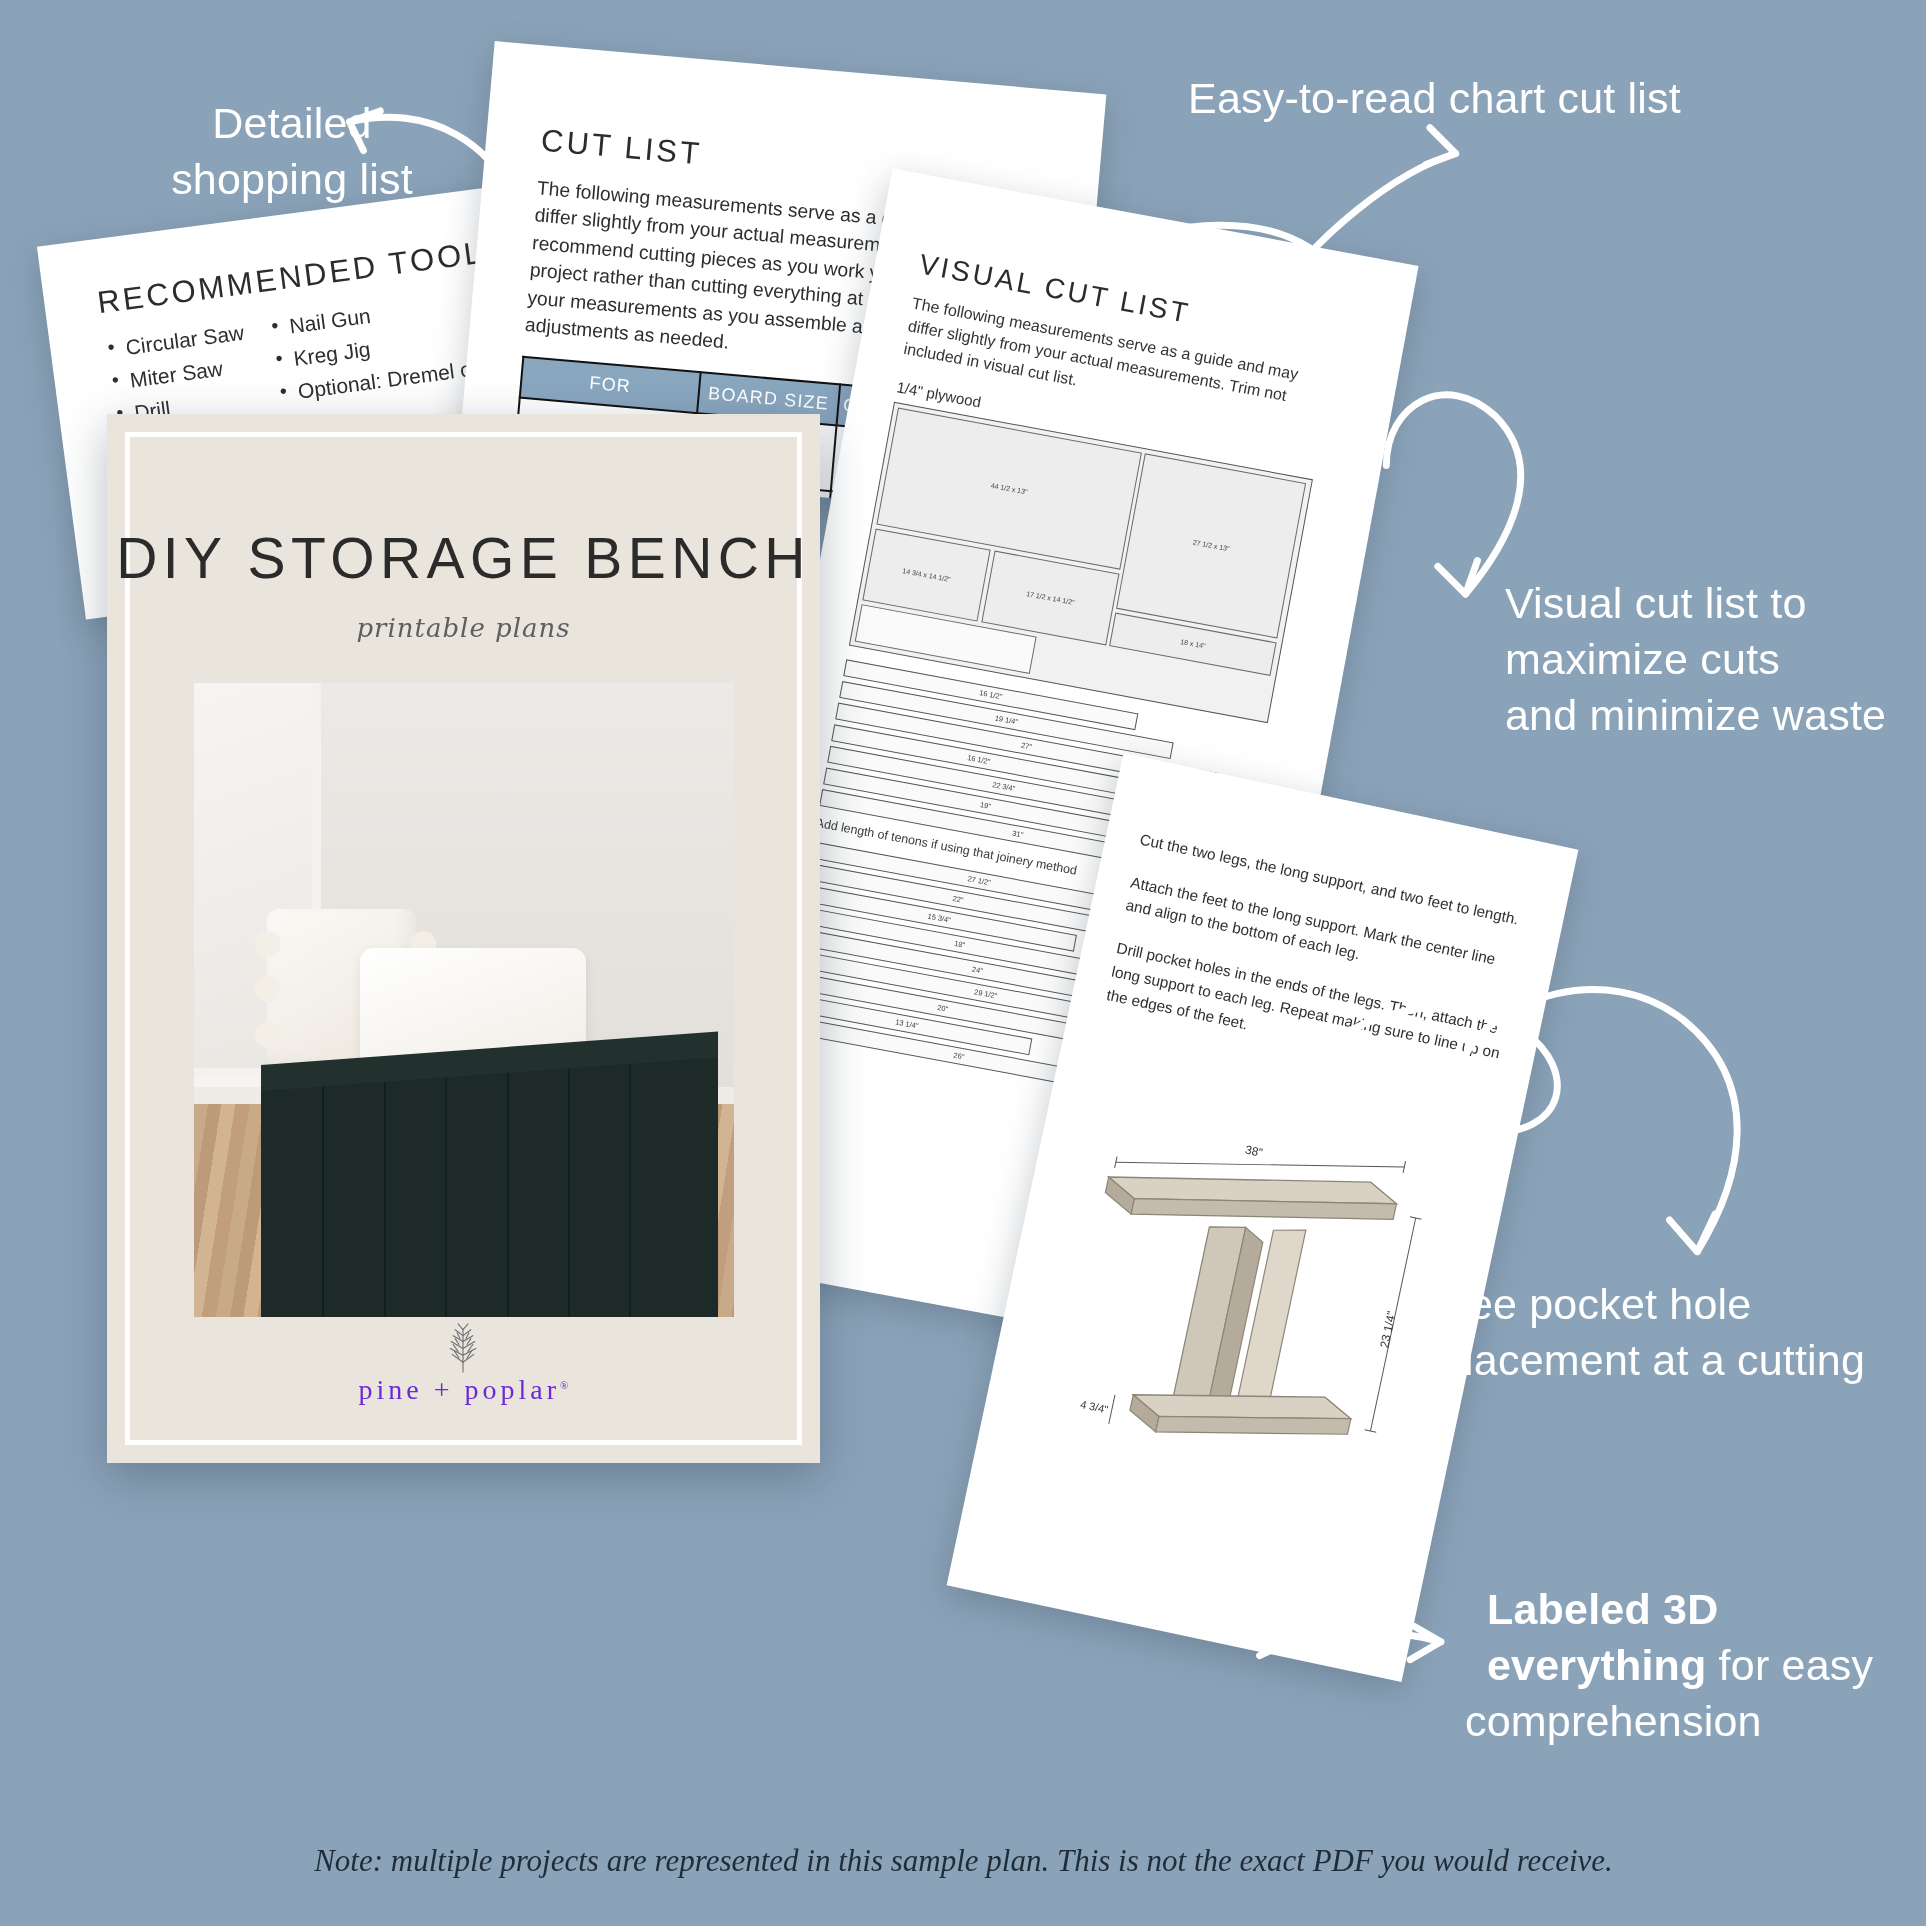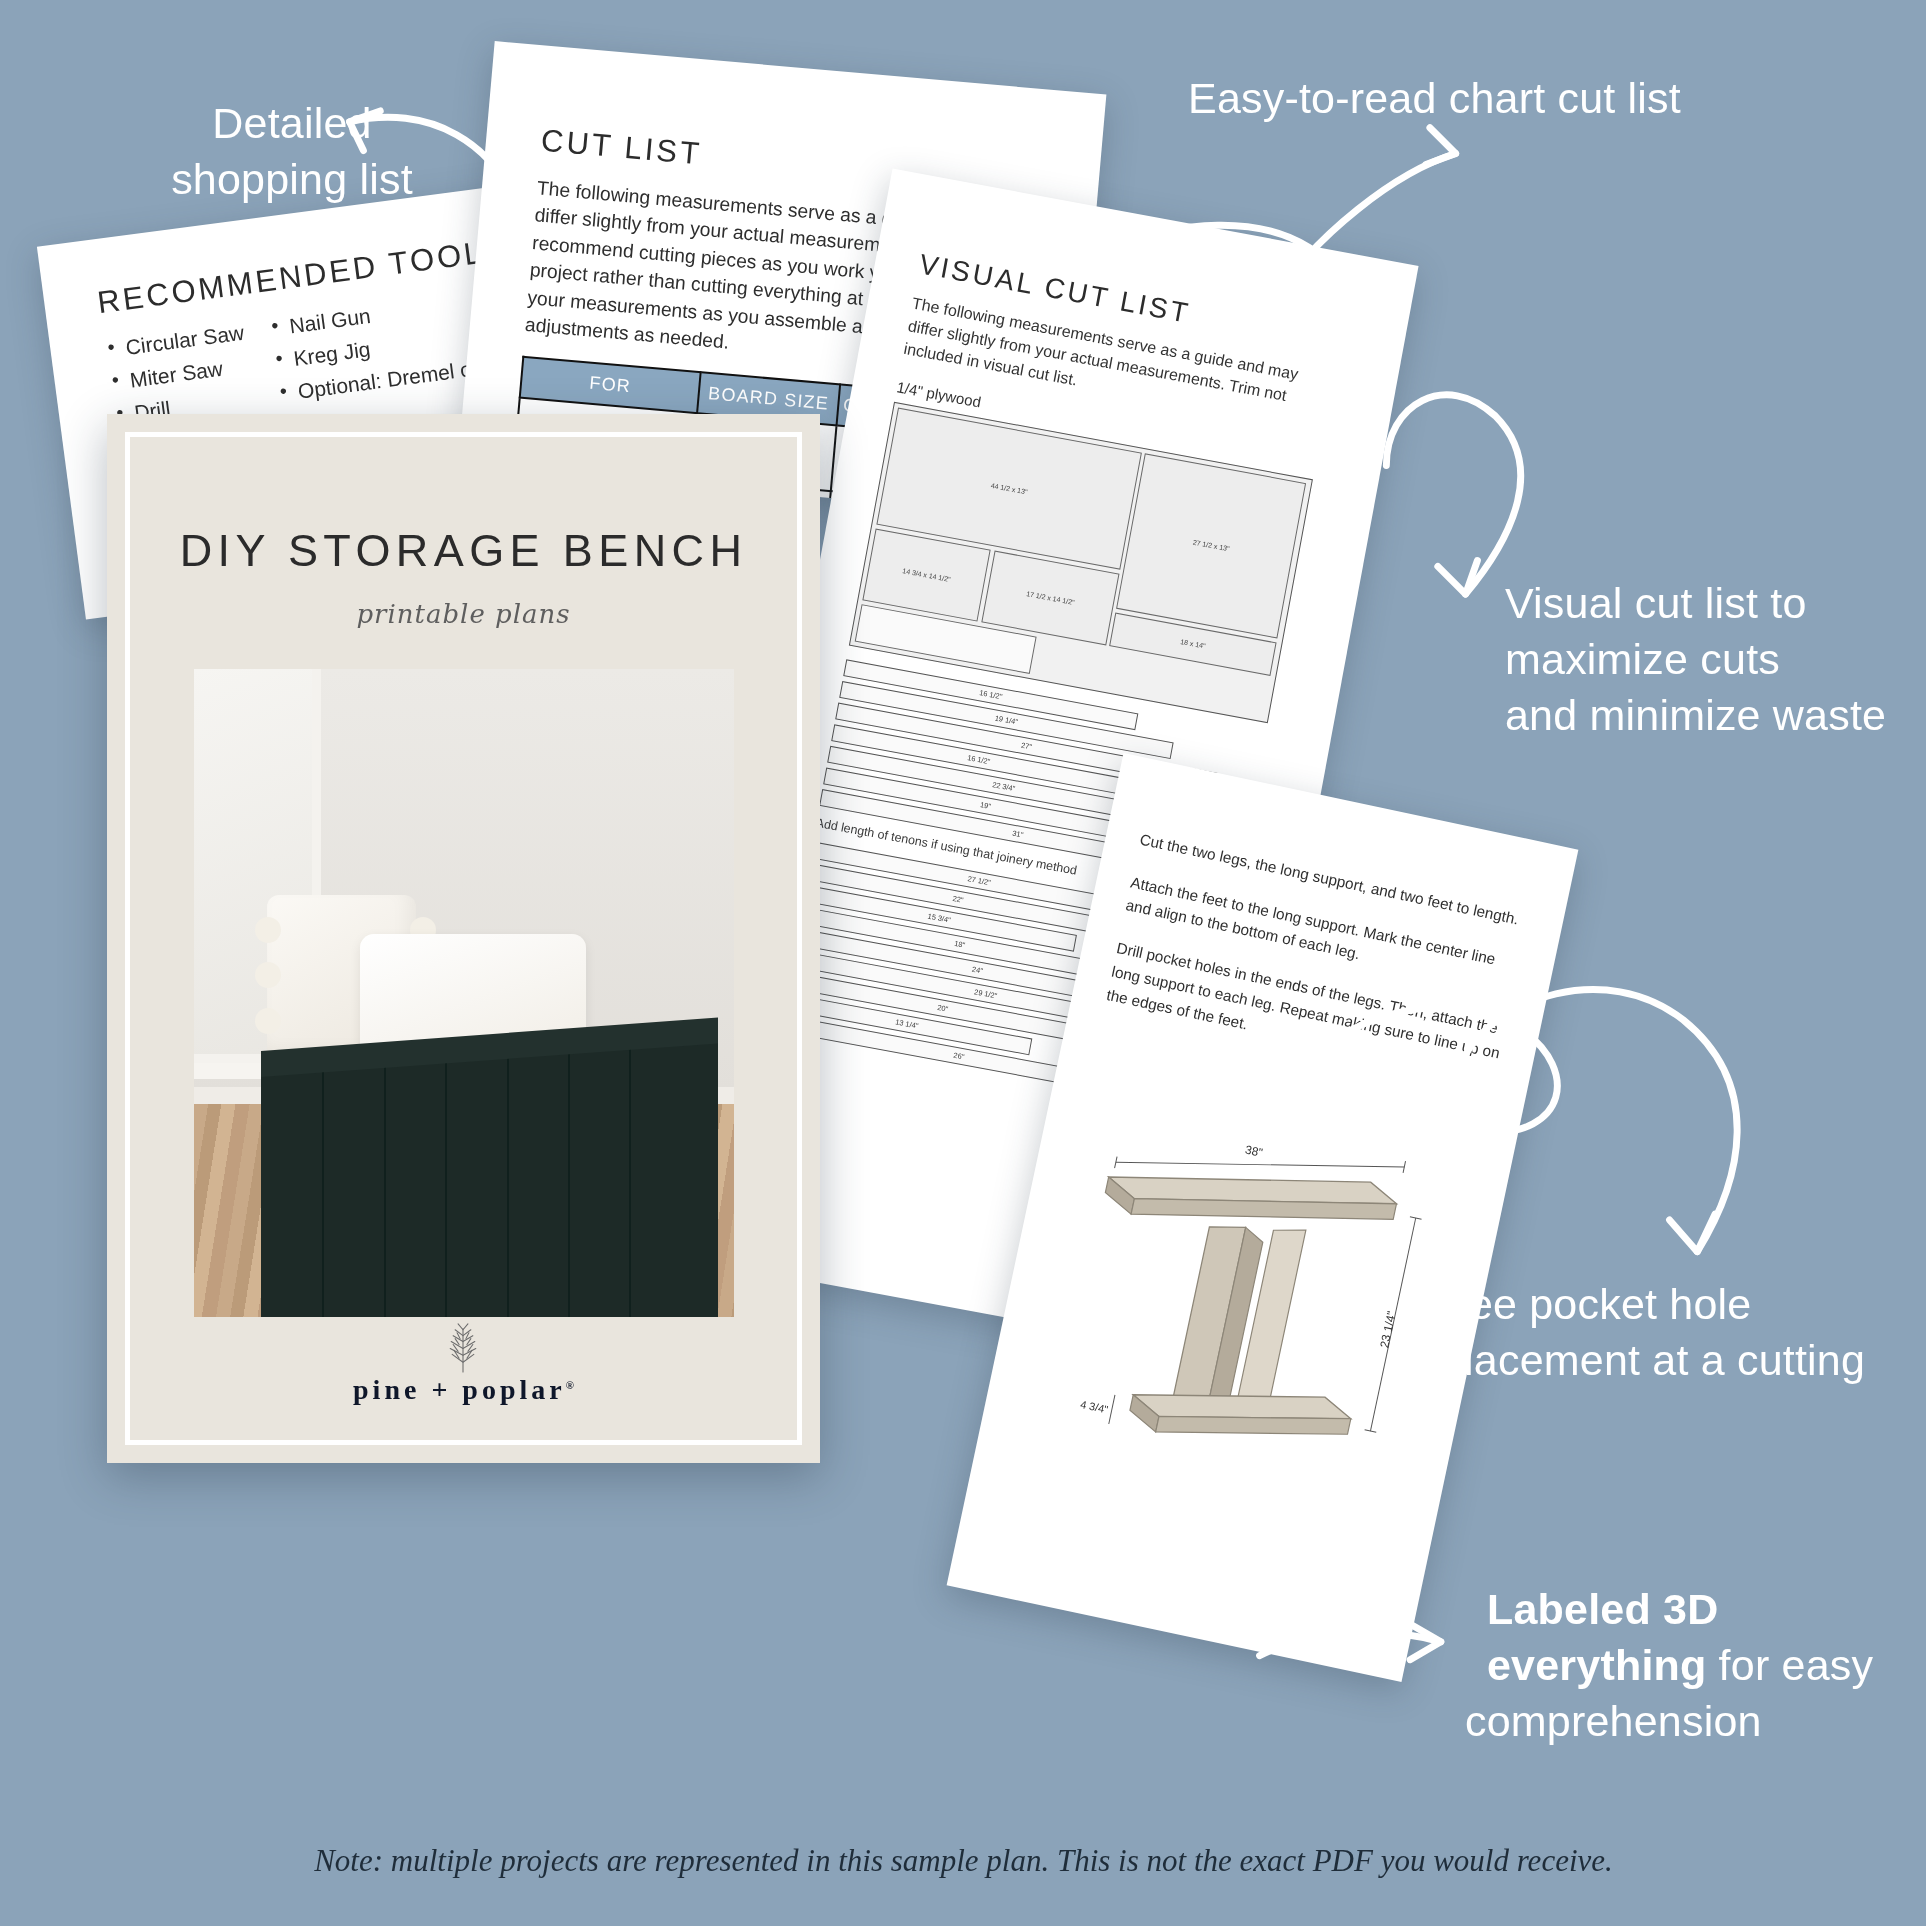--- a/index.html
+++ b/index.html
@@ -130,36 +130,36 @@
     box-shadow: 0 14px 44px rgba(35,50,65,0.32);
     padding: 18px;
   }
   #cover-inner {
     width: 100%; height: 100%;
     border: 5px solid #ffffff;
     padding: 46px 40px 26px 40px;
     display: flex; flex-direction: column; align-items: center;
   }
   #cover-title {
-    font-size: 45px; letter-spacing: 5.4px; color: #2b2b2b;
+    font-size: 57px; letter-spacing: 5.4px; color: #2b2b2b;
     font-weight: 400; text-align: center; margin-top: 42px; white-space: nowrap;
   }
   #cover-sub {
     font-family: "DejaVu Serif", serif;
     font-style: italic; font-size: 26px; color: #5e5e5e;
     margin-top: 22px; letter-spacing: 1px;
   }
   #cover-photo {
     margin-top: 40px; width: 540px; height: 693px;
     position: relative; overflow: hidden; background: #cfcac2;
   }
   #cover-logo { margin-top: auto; display: flex; flex-direction: column; align-items: center; padding-bottom: 8px;}
   #logo-word {
     font-family: "Liberation Serif", serif;
-    font-size: 28px; letter-spacing: 4px; color: #0f172a; margin-top: 0; font-weight: bold;
+    font-size: 28px; letter-spacing: 4px; color: #6d28d9; margin-top: 0;
   }
   #logo-word sup { font-size: 11px; letter-spacing: 0; }
 
   
   .ph { position: absolute; }
   #ph-wall { inset: 0; background: linear-gradient(180deg,#eceae6 0%,#e2dfda 65%,#dcd8d3 100%); }
   #ph-window {
     left: 0; top: 0; width: 127px; height: 396px;
     background: linear-gradient(160deg,#f6f5f2,#e9e7e2);
     border-right: 9px solid #f4f2ee; border-bottom: 11px solid #f4f2ee;

